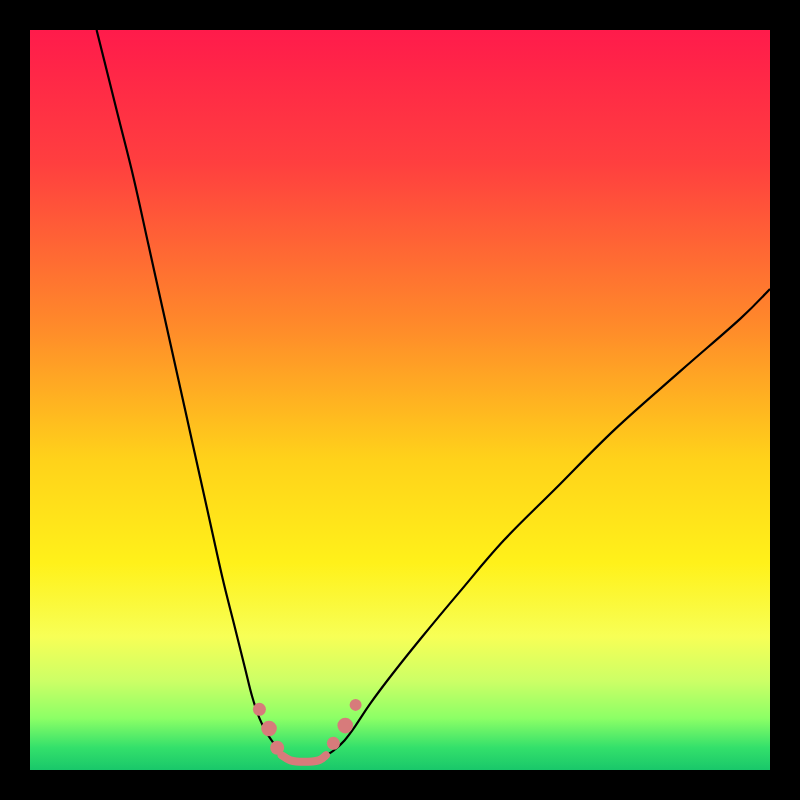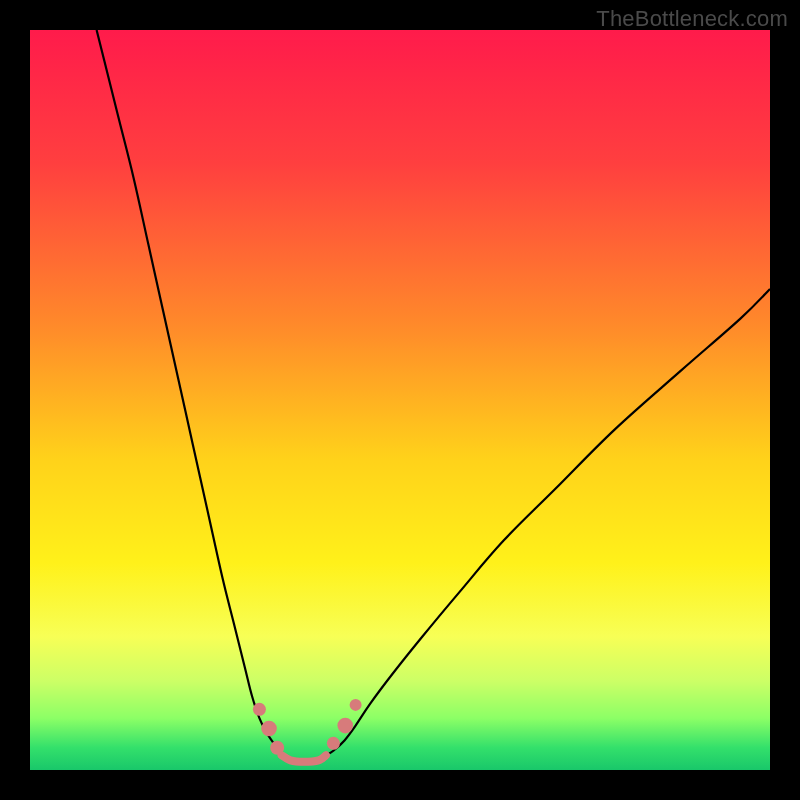--- a/index.html
+++ b/index.html
@@ -46,21 +46,20 @@
     left: 0; top: 0;
     width: 740px;
     height: 740px;
     z-index: 5;
   }
 </style>
 </head>
 <body>
 
 <div class="frame">
-  <div class="watermark">TheBottleneck.com</div>
   <div class="plot">
     <svg class="gradient" viewBox="0 0 100 100" preserveAspectRatio="none">
       <defs>
         <linearGradient id="bg" x1="0" y1="0" x2="0" y2="1">
             <stop offset="0%" stop-color="#ff1b4b"></stop>
             <stop offset="18%" stop-color="#ff3f3f"></stop>
             <stop offset="40%" stop-color="#ff8a2a"></stop>
             <stop offset="58%" stop-color="#ffd21a"></stop>
             <stop offset="72%" stop-color="#fff11a"></stop>
             <stop offset="82%" stop-color="#f7ff56"></stop>

